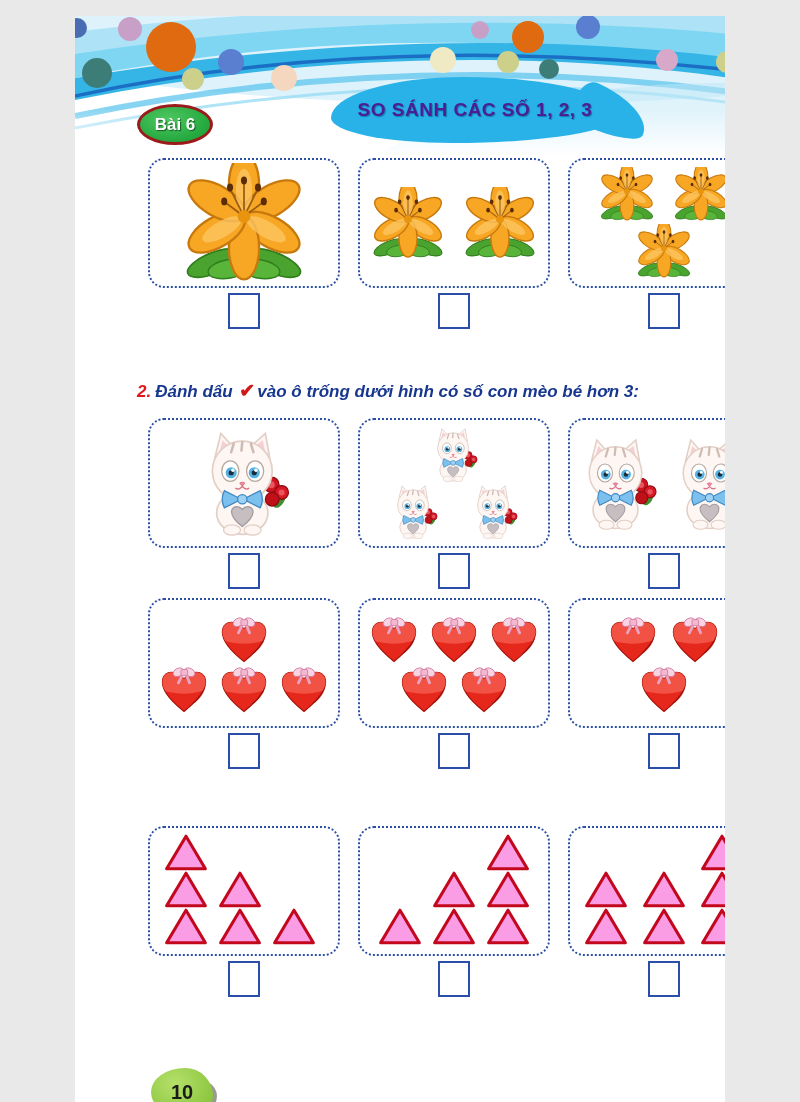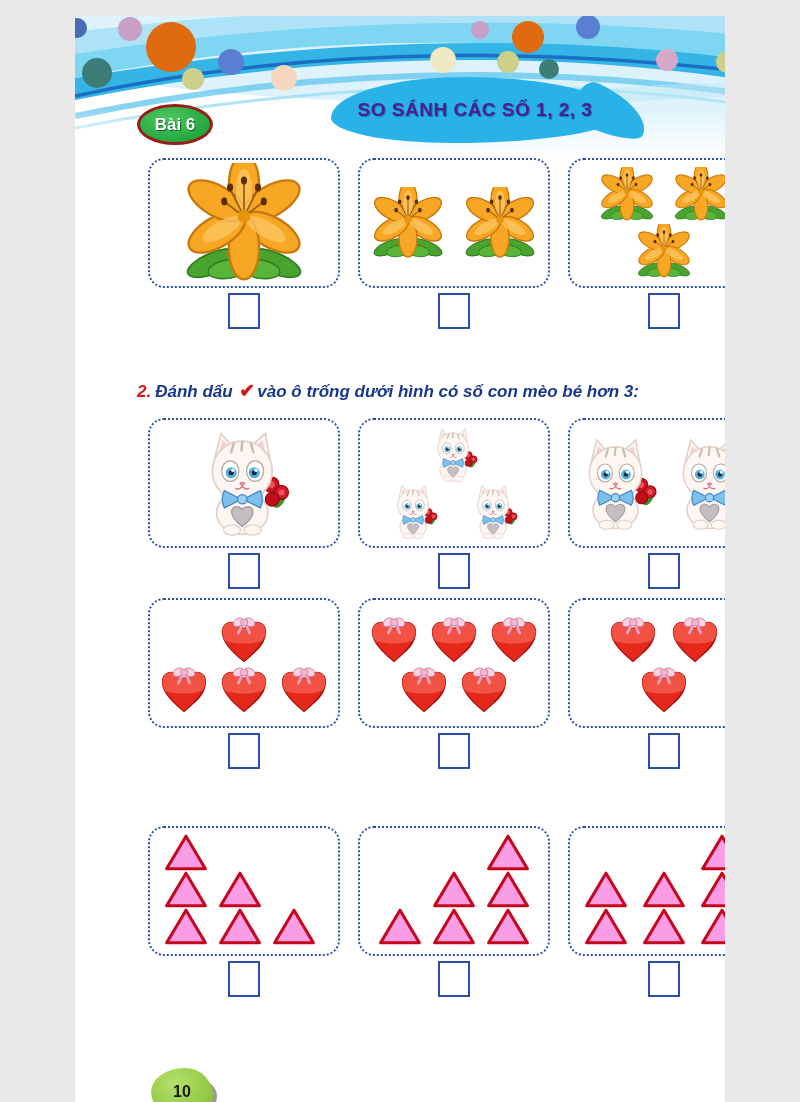--- a/index.html
+++ b/index.html
@@ -37,21 +37,21 @@
   .fig-row{display:flex;align-items:flex-end;justify-content:center;}
   .item-gift .fig-row + .fig-row{margin-top:-5px;}
   .fig-col{display:flex;flex-direction:column;justify-content:flex-end;}
   .fig-col svg{display:block;margin-top:-2px;}
   .checkbox{width:32px;height:36px;border:2px solid var(--panel-border);background:#fff;margin-top:5px;box-sizing:border-box;cursor:pointer;}
   .footer-shadow{position:absolute;left:86px;top:1060px;width:56px;height:44px;background:#9a9a90;
          border-radius:44% 56% 52% 48% / 54% 46% 56% 44%;}
   .footer-blob{position:absolute;left:76px;top:1052px;width:62px;height:48px;
          background:radial-gradient(ellipse at 38% 32%,#b5e06a,var(--footer-green) 75%);
          border-radius:55% 45% 52% 48% / 50% 58% 42% 50%;display:flex;align-items:center;justify-content:center;}
-  .footer-blob span{font-size:16px;font-weight:bold;color:#1a1a1a;text-align:right;}
+  .footer-blob span{font-size:20px;font-weight:bold;color:#1a1a1a;text-align:right;}
   .site-link{position:absolute;left:142px;top:1062px;font-family:"DejaVu Serif",serif;font-style:italic;font-weight:bold;
          font-size:19px;color:var(--link-green);border-bottom:2px dotted var(--link-green);padding-bottom:1px;cursor:pointer;}
   .symbols{position:absolute;width:0;height:0;overflow:hidden;}
 </style>
 </head>
 <body>
 
 <div class="page">
 
   <svg class="banner" viewBox="0 0 800 140" width="800" height="140" aria-hidden="true">

